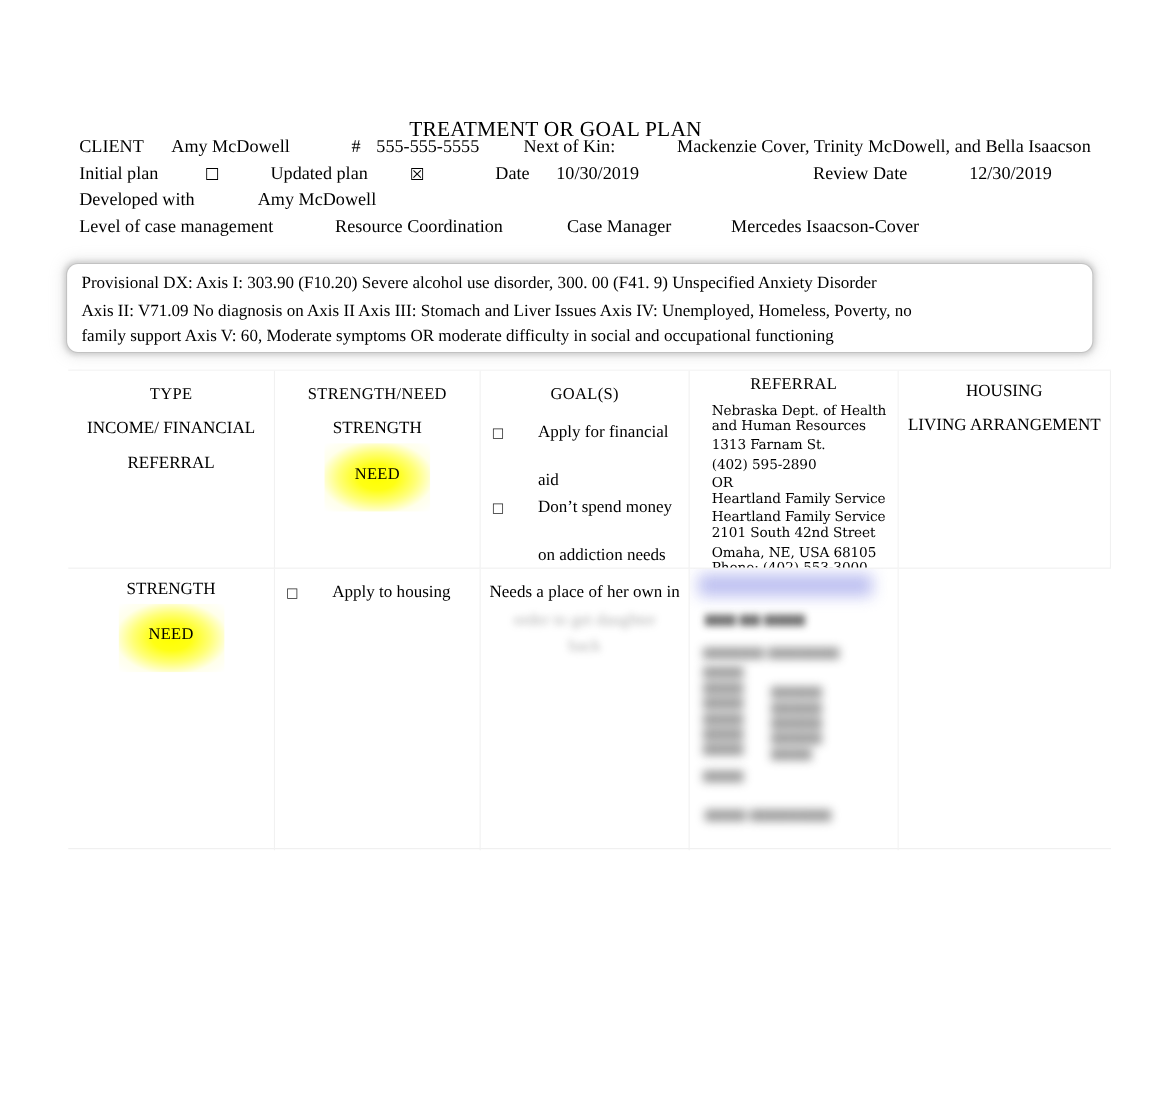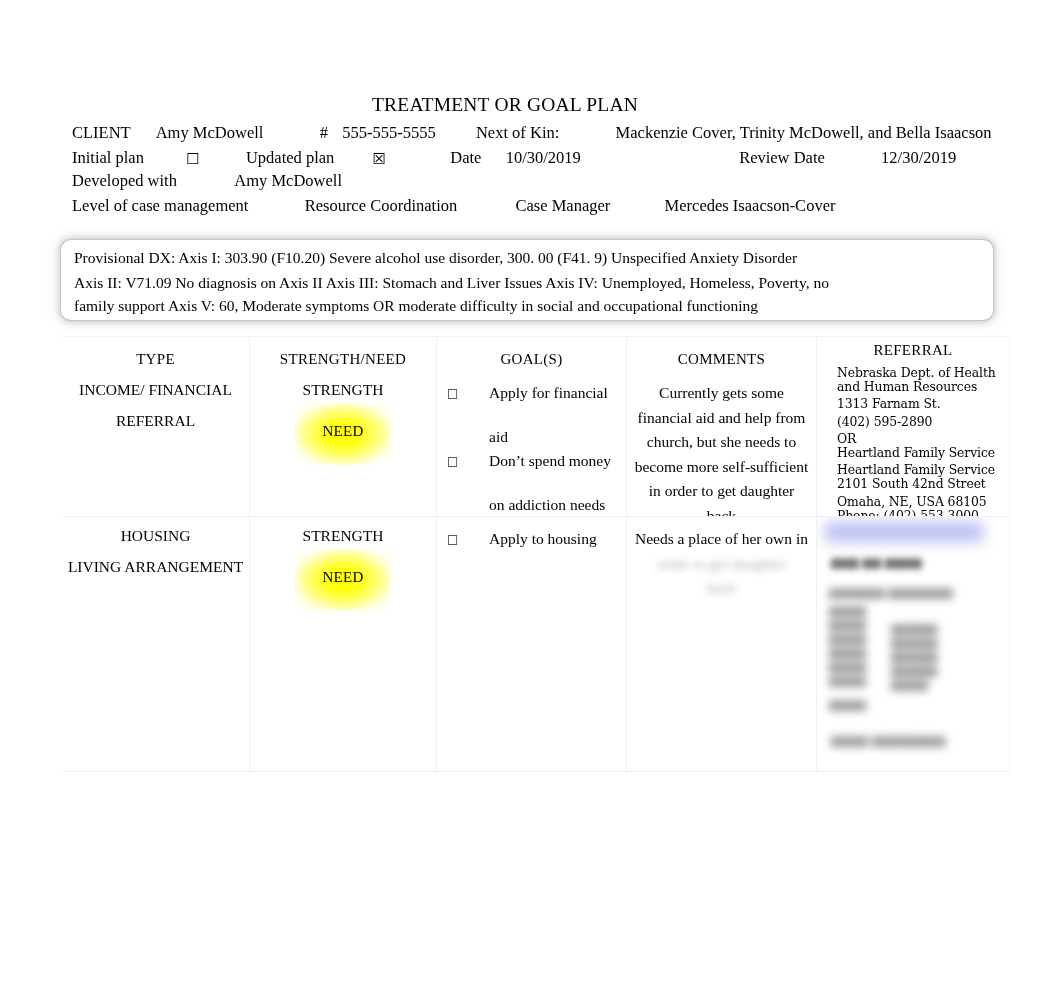--- a/index.html
+++ b/index.html
@@ -20,21 +20,21 @@
     position: absolute;
     left: 0; top: 0;
     width: 1062px;
     height: 1006px;
   }
 
   
   .doc-title {
     position: absolute;
     left: 0;
-    top: 94px;
+    top: 108px;
     width: 1010px;
     text-align: center;
     font-size: 19.5px;
     letter-spacing: .2px;
     white-space: nowrap;
   }
 
   
   .hdr-line {
     position: absolute;
@@ -321,31 +321,20 @@
         </li>
         <li class="goal-cont">aid</li>
         <li class="goal-item">
           <span class="goal-bullet">□</span>
           <span>Don’t spend money</span>
         </li>
         <li class="goal-cont">on addiction needs</li>
       </ul>
     </div>
 
-    <div class="cell">
-      <div class="col-head">COMMENTS</div>
-      <div class="cmt-wrap">
-        <div class="cmt-line">Currently gets some</div>
-        <div class="cmt-line">financial aid and help from</div>
-        <div class="cmt-line">church, but she needs to</div>
-        <div class="cmt-line">become more self-sufficient</div>
-        <div class="cmt-line">in order to get daughter</div>
-        <div class="cmt-line">back</div>
-      </div>
-    </div>
 
     <div class="cell last">
       <div class="col-head ref-head">REFERRAL</div>
       <div class="ref-body">
         <div>Nebraska Dept. of Health</div>
         <div>and Human Resources</div>
         <div class="ref-gap"></div>
         <div>1313 Farnam St.</div>
         <div class="ref-gap"></div>
         <div>(402) 595-2890</div>

